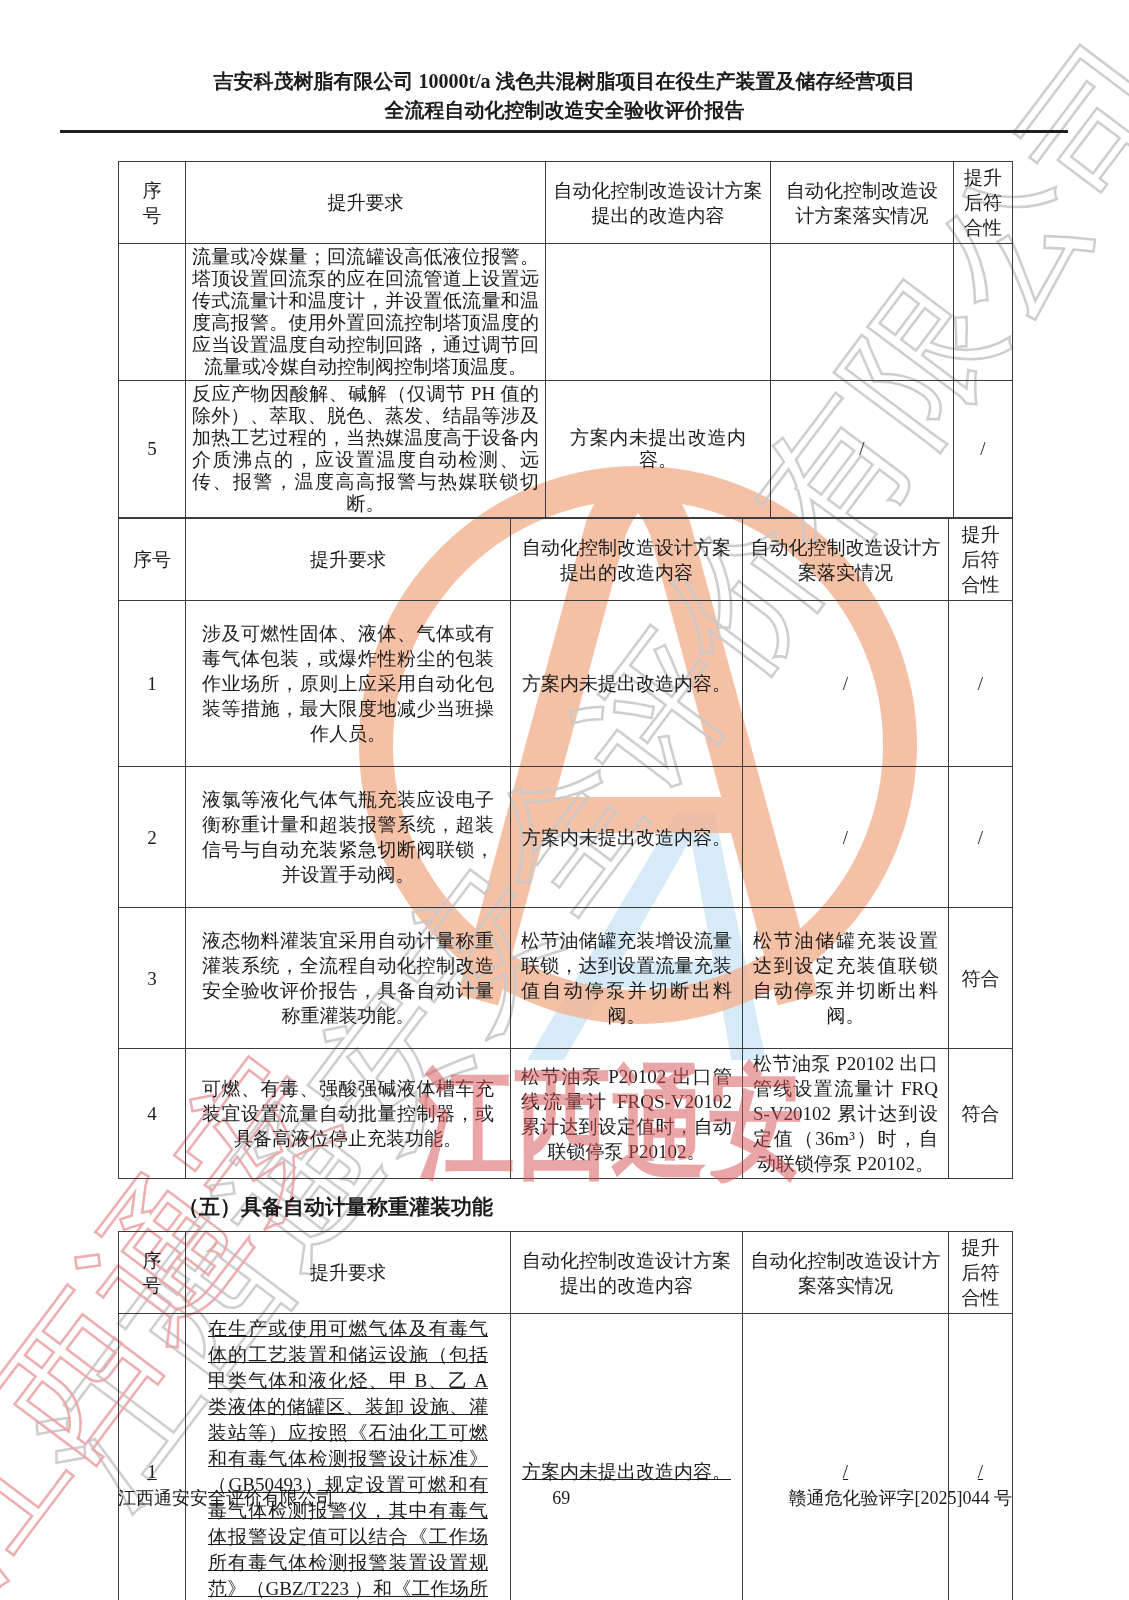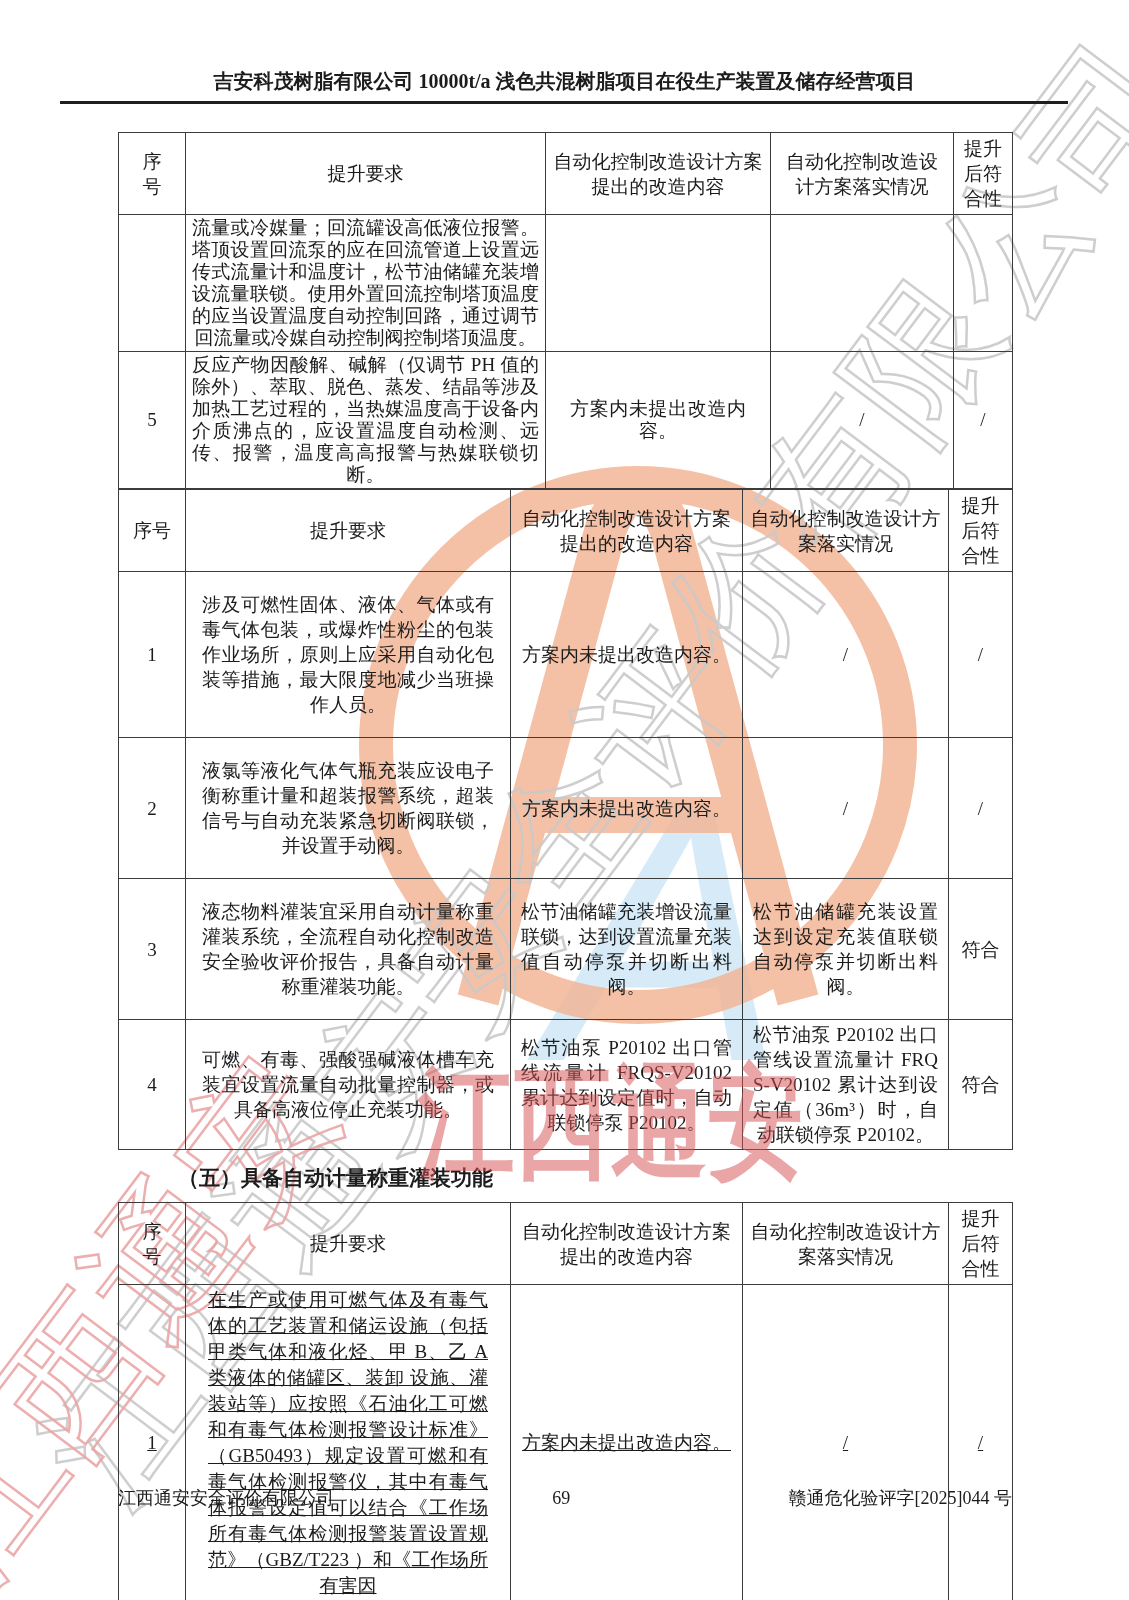--- a/index.html
+++ b/index.html
@@ -62,41 +62,42 @@
       <circle cx="638" cy="745" r="262" stroke-width="34"></circle>
       <path d="M478,1000 L606,528 Q638,452 670,528 L798,1000" stroke-width="42"></path>
       <path d="M545,815 L733,815" stroke-width="36"></path>
     </g>
     <text transform="translate(118,1512) rotate(-53)" font-size="148" fill="none" stroke="#c9c9c9" stroke-width="2.5" opacity="0.9" font-family="Liberation Serif, serif">江西通安安全评价有限公司</text>
     <text transform="translate(-18,1588) rotate(-53)" font-size="150" fill="none" stroke="#eba6a6" stroke-width="2.5" opacity="0.9" font-family="Liberation Serif, serif">江西通安</text>
   </svg>
 
   <div class="content">
     <div class="title1">吉安科茂树脂有限公司 10000t/a 浅色共混树脂项目在役生产装置及储存经营项目</div>
+    <div class="title2">全流程自动化控制改造安全验收评价报告</div>
     <div class="rule"></div>
 
     <table class="t1">
       <colgroup>
           <col style="width:67px">
           <col style="width:360px">
           <col style="width:225px">
           <col style="width:183px">
           <col style="width:59px">
         </colgroup>
       <tbody>
           <tr>
         <th class="th-no-narrow">序号</th>
         <th>提升要求</th>
         <th>自动化控制改造设计方案提出的改造内容</th>
         <th>自动化控制改造设计方案落实情况</th>
         <th>提升后符合性</th>
       </tr>
       <tr>
         <td class="c-center"></td>
-        <td class="c-just">流量或冷媒量；回流罐设高低液位报警。塔顶设置回流泵的应在回流管道上设置远传式流量计和温度计，松节油储罐充装增设流量联锁。使用外置回流控制塔顶温度的应当设置温度自动控制回路，通过调节回流量或冷媒自动控制阀控制塔顶温度。</td>
+        <td class="c-just">流量或冷媒量；回流罐设高低液位报警。塔顶设置回流泵的应在回流管道上设置远传式流量计和温度计，并设置低流量和温度高报警。使用外置回流控制塔顶温度的应当设置温度自动控制回路，通过调节回流量或冷媒自动控制阀控制塔顶温度。</td>
         <td class="c-center"></td>
         <td class="c-center"></td>
         <td class="c-center"></td>
       </tr>
       <tr>
         <td class="c-center">5</td>
         <td class="c-just">反应产物因酸解、碱解（仅调节 PH 值的除外）、萃取、脱色、蒸发、结晶等涉及加热工艺过程的，当热媒温度高于设备内介质沸点的，应设置温度自动检测、远传、报警，温度高高报警与热媒联锁切断。</td>
         <td class="c-just pad-wide">方案内未提出改造内容。</td>
         <td class="c-center">/</td>
         <td class="c-center">/</td>

